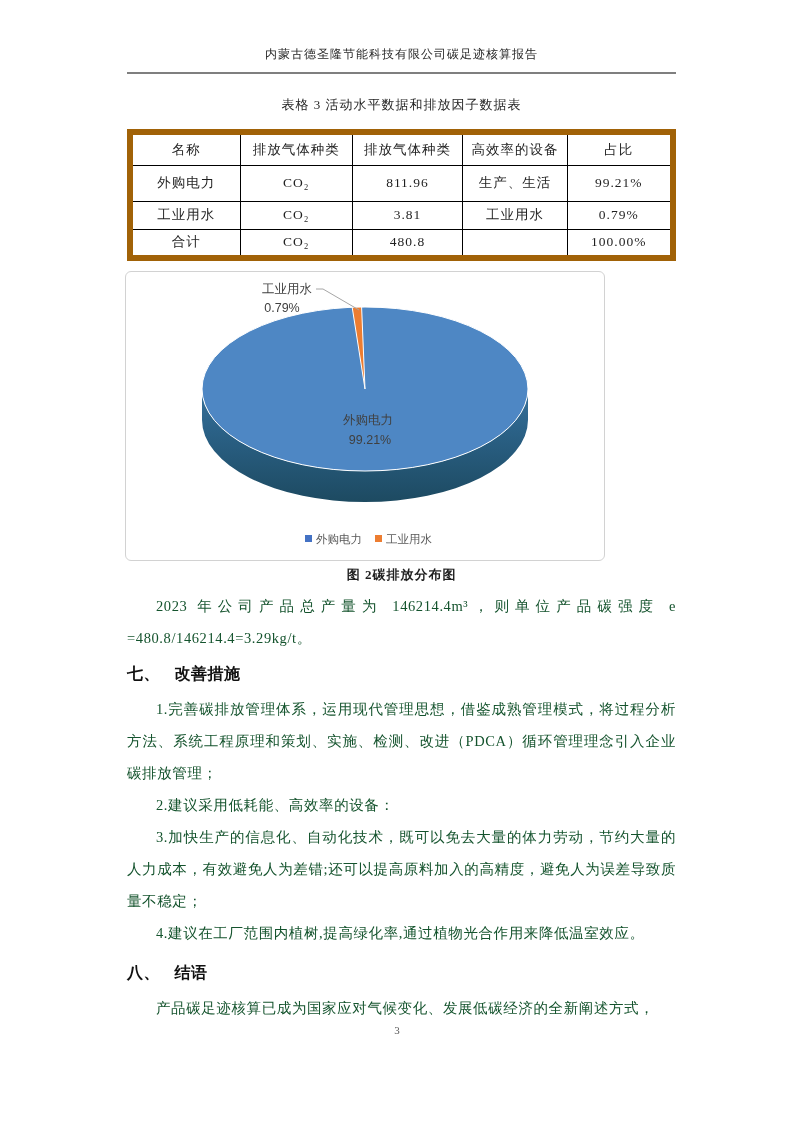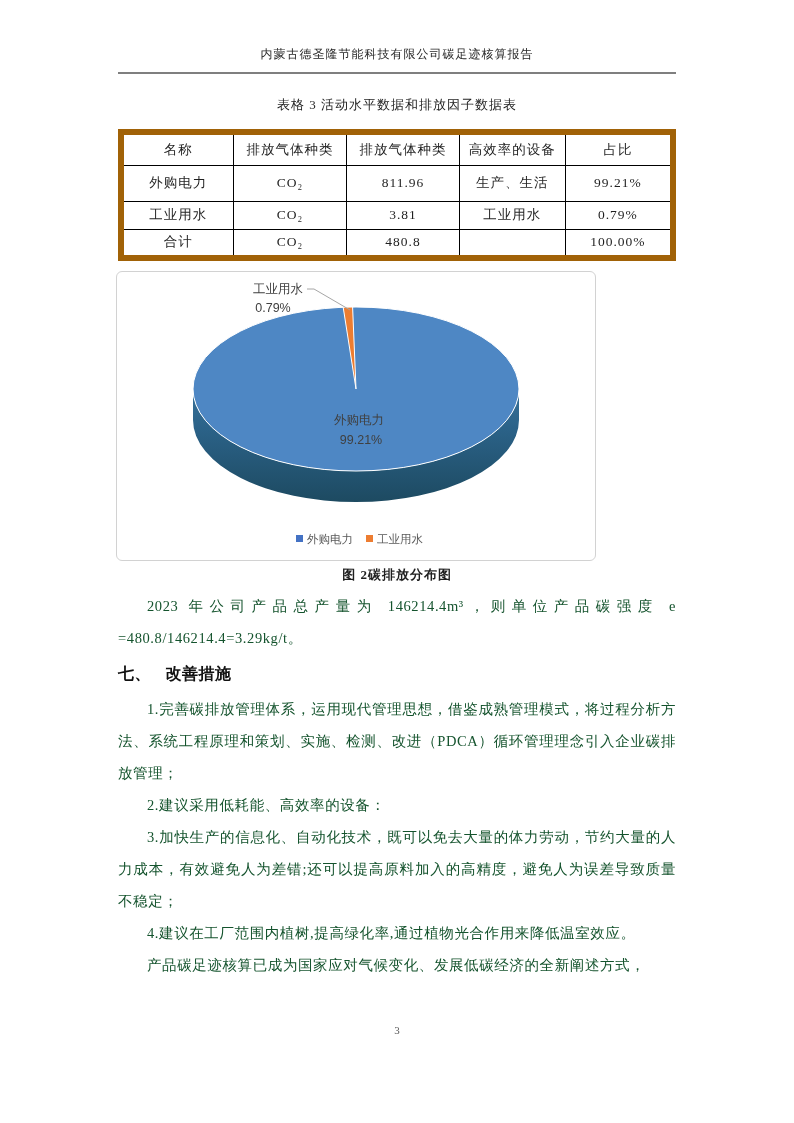--- a/index.html
+++ b/index.html
@@ -6,20 +6,21 @@
   html, body { background: #ffffff; }
   .page {
     position: relative;
     width: 794px;
     height: 1123px;
     margin: 0 auto;
     background: #ffffff;
     font-family: "Liberation Serif", "DejaVu Serif", serif;
     color: #1f1f1f;
     overflow: hidden;
+    padding-left: 9px;
   }
   .content { padding: 46px 118px 0 118px; }
 
   .doc-header {
     text-align: center;
     font-size: 12px;
     letter-spacing: 1px;
     color: #262626;
   }
   .header-rule {
@@ -206,19 +207,22 @@
 
     <h2 class="sec-heading">
       <span class="sec-num">七、</span><span class="sec-title">改善措施</span>
     </h2>
 
     <p class="para indent">1.完善碳排放管理体系，运用现代管理思想，借鉴成熟管理模式，将过程分析方法、系统工程原理和策划、实施、检测、改进（PDCA）循环管理理念引入企业碳排放管理；</p>
     <p class="para indent">2.建议采用低耗能、高效率的设备：</p>
     <p class="para indent">3.加快生产的信息化、自动化技术，既可以免去大量的体力劳动，节约大量的人力成本，有效避免人为差错;还可以提高原料加入的高精度，避免人为误差导致质量不稳定；</p>
     <p class="para indent">4.建议在工厂范围内植树,提高绿化率,通过植物光合作用来降低温室效应。</p>
 
+    <h2 class="sec-heading" style="margin-top:14px;">
+      <span class="sec-num">八、</span><span class="sec-title">结语</span>
+    </h2>
 
     <p class="para indent">产品碳足迹核算已成为国家应对气候变化、发展低碳经济的全新阐述方式，</p>
 
   </div>
 
   <div class="page-number">3</div>
 </div>
 
 </body></html>

